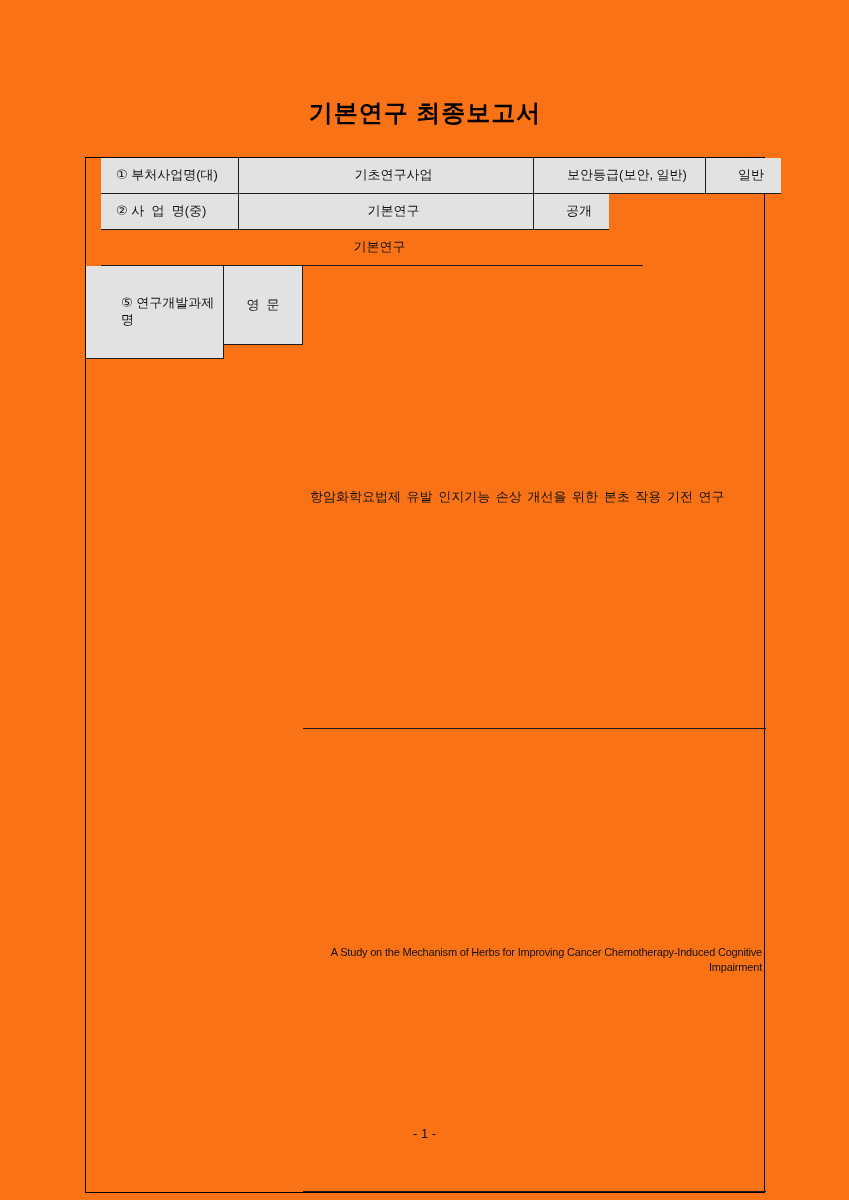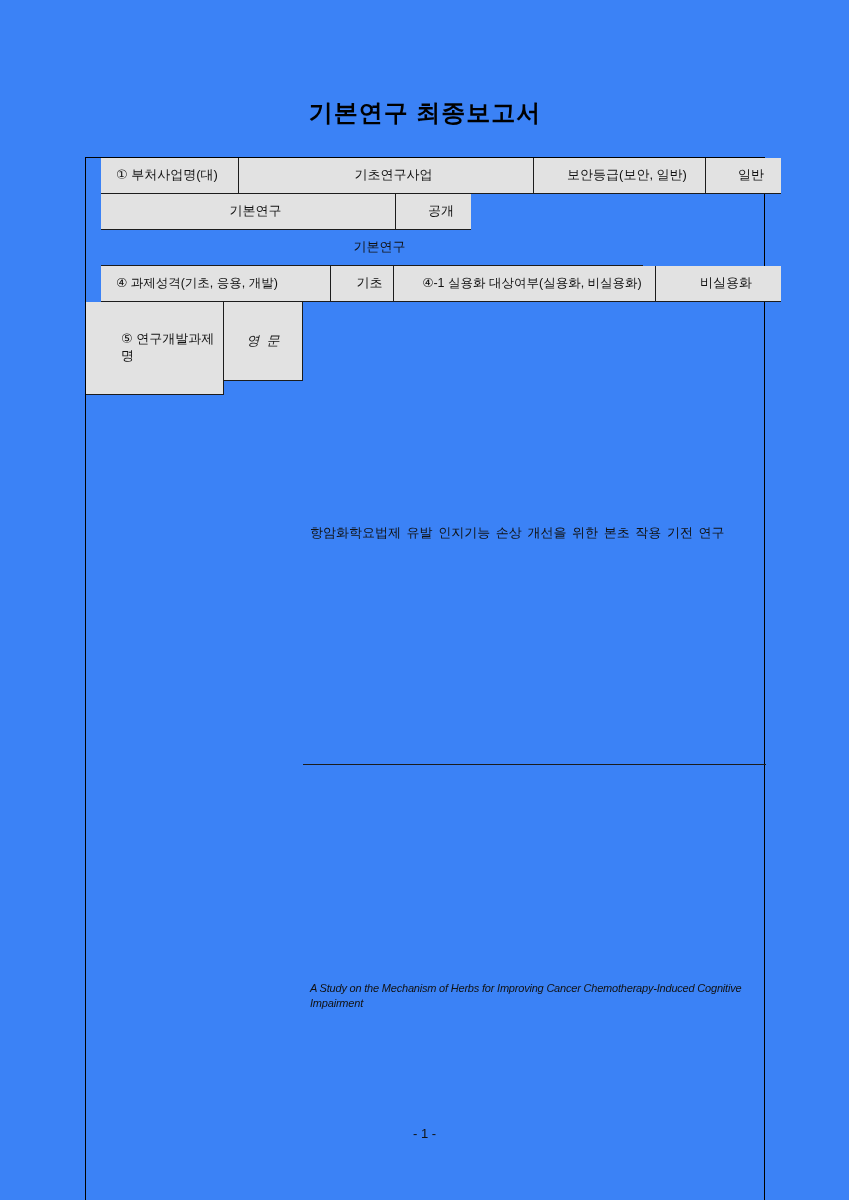--- a/index.html
+++ b/index.html
@@ -1,72 +1,67 @@
 <!DOCTYPE html>
 <html lang="ko"><head>
 <meta charset="utf-8">
 <style>
   html,body{margin:0;padding:0;background:#ffffff;}
-  .page{position:relative;width:849px;height:1200px;background:#3b82f6;overflow:hidden;
+  .page{position:relative;width:849px;height:1200px;background:#f97316;overflow:hidden;
         font-family:"Liberation Sans","DejaVu Sans",sans-serif;color:#111;}
   .content{position:absolute;left:85px;top:0;width:680px;}
   .doc-title{margin-top:97px;text-align:center;font-size:24px;font-weight:bold;letter-spacing:1px;color:#000;}
   
   .tbl{margin-top:28px;border:1.5px solid #000;}
   .row{display:flex;}
   .col{display:flex;flex-direction:column;}
   .c{box-sizing:border-box;border-right:1px solid #1c1c1c;border-bottom:1px solid #1c1c1c;
      display:flex;align-items:center;font-size:13px;line-height:1.3;}
-  .last{border-right:none;}
+  .last{border-right:none;text-align:right;}
   .gray{background:#e2e2e2;}
   .lab{background:#e2e2e2;padding-left:8px;justify-content:flex-start;}
   .cen{justify-content:center;text-align:right;}
   .left{padding-left:7px;justify-content:flex-start;}
   .pw{white-space:pre-wrap;}
   .hdr{font-size:12.5px;}
   .eng{font-size:11px;letter-spacing:-0.2px;line-height:1.35;padding-right:4px;}
   .kor-title{word-spacing:2px;} .w63{flex:0 0 63px;width:63px;} .w75{flex:0 0 75px;width:75px;}
   .w79{flex:0 0 79px;width:79px;}
   .w125{flex:0 0 125px;width:125px;} .w138{flex:0 0 138px;width:138px;} .w172{flex:0 0 172px;width:172px;} .w230{flex:0 0 230px;width:230px;} .w262{flex:0 0 262px;width:262px;} .w295{flex:0 0 295px;width:295px;}
   .w463{flex:0 0 463px;width:463px;} .w542{flex:0 0 542px;width:542px;}
-  .h36{height:36px;padding-left:15px;} .h45{height:45px;} .h48{height:48px;font-style:italic;} .h93{height:93px;padding-left:35px;}
+  .h36{height:36px;padding-left:15px;} .h45{height:45px;} .h48{height:48px;} .h93{height:93px;padding-left:35px;}
   .footer{position:absolute;top:1126px;left:0;width:849px;text-align:center;font-size:13px;white-space:pre-wrap;}
 </style>
 </head>
 <body>
 
 <div class="page">
   <div class="content">
 
     <div class="doc-title">기본연구 최종보고서</div>
 
     <div class="tbl">
 
       <div class="row h36">
         <div class="c h36 w138 lab pw">① 부처사업명(대)</div>
         <div class="c h36 w295 gray cen">기초연구사업</div>
         <div class="c h36 w172 gray cen pw">보안등급(보안, 일반)</div>
         <div class="c h36 w75 gray cen last">일반</div>
       </div>
 
       <div class="row h36">
+        <div class="c h36 w138 lab pw">② 사  업  명(중)</div>
         <div class="c h36 w295 gray cen">기본연구</div>
         <div class="c h36 w75 gray cen last">공개</div>
       </div>
 
       <div class="row h36">
         <div class="c h36 w542 cen last">기본연구</div>
       </div>
 
-      <div class="row h36">
-        <div class="c h36 w230 lab pw hdr">④ 과제성격(기초, 응용, 개발)</div>
-        <div class="c h36 w63 gray cen">기초</div>
-        <div class="c h36 w262 gray cen pw hdr">④-1 실용화 대상여부(실용화, 비실용화)</div>
-        <div class="c h36 w125 gray cen last">비실용화</div>
-      </div>
 
       <div class="row">
         <div class="c h93 w138 lab pw">⑤ 연구개발과제명</div>
         <div class="col w79">
           <div class="c h48 w79 gray cen pw">영  문</div>
         </div>
         <div class="col w463">
           <div class="c h45 w463 left kor-title last">항암화학요법제 유발 인지기능 손상 개선을 위한 본초 작용 기전 연구</div>
           <div class="c h48 w463 left eng last">A Study on the Mechanism of Herbs for Improving Cancer Chemotherapy-Induced Cognitive Impairment</div>
         </div>

